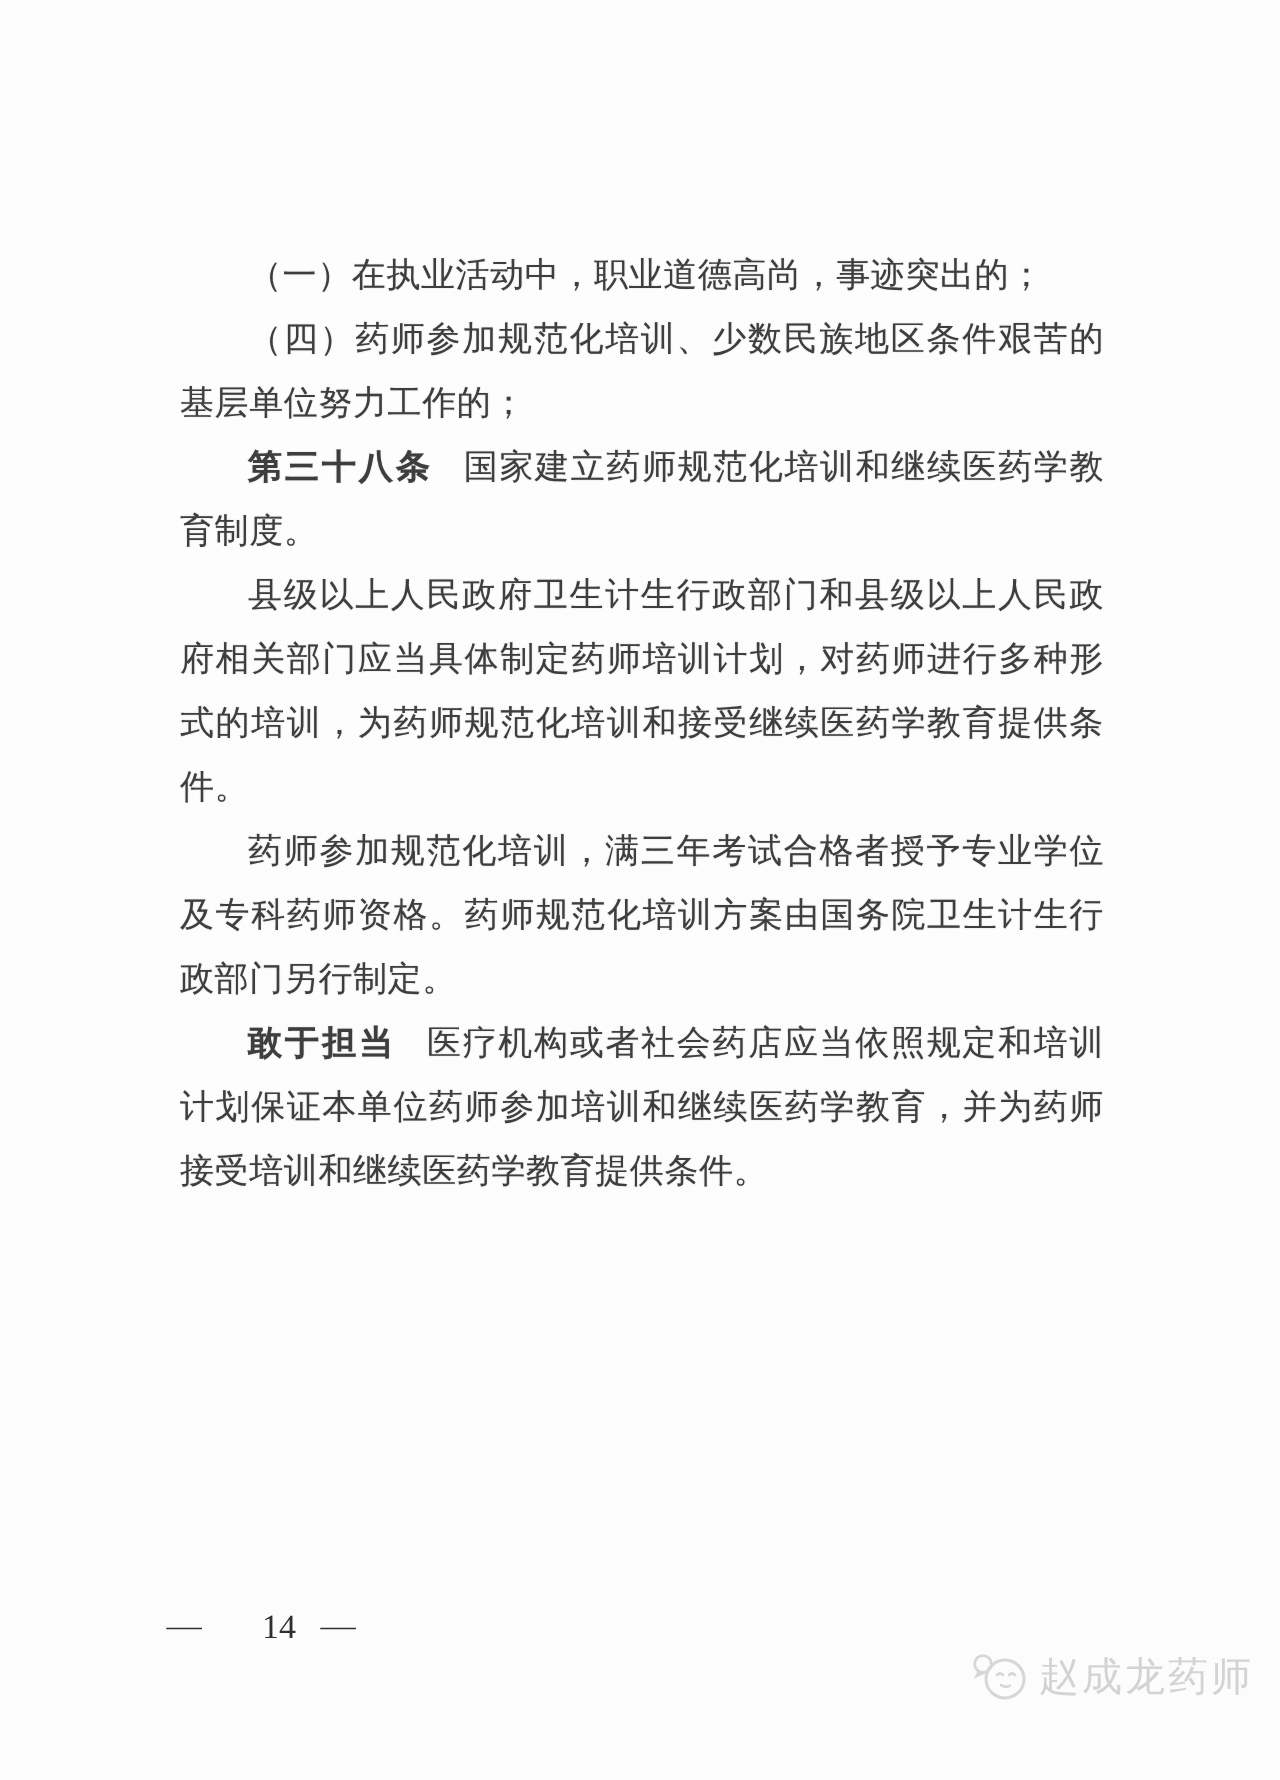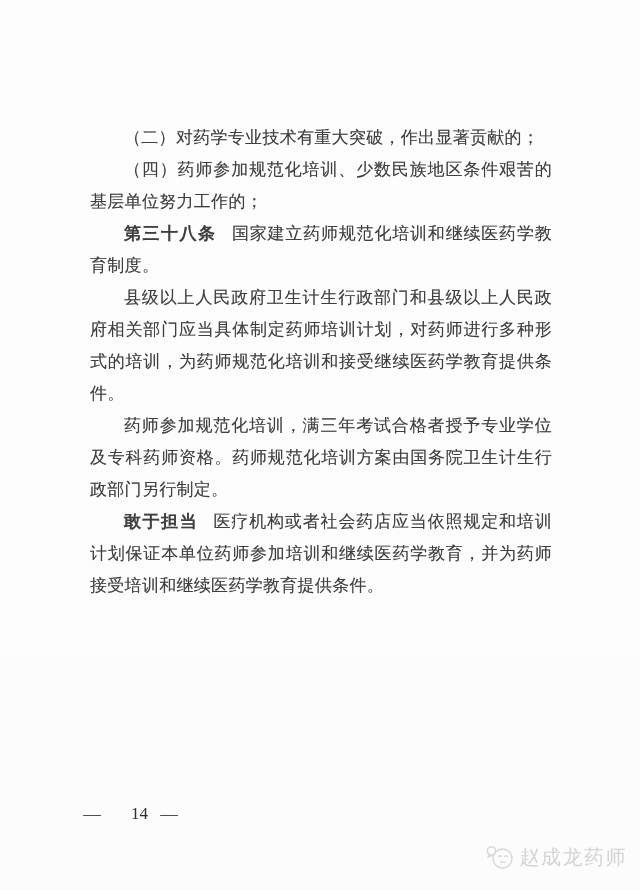--- a/index.html
+++ b/index.html
@@ -55,41 +55,41 @@
   .footer .dash {
     letter-spacing: 0;
     transform: scaleX(1.1);
   }
   .footer .num {
     font-size: 17px;
     margin-left: 18px;
   }
   .watermark {
     position: absolute;
-    top: 843px;
+    top: 824px;
     right: 13px;
     display: flex;
     align-items: center;
     gap: 5px;
     color: #d3d3d3;
     font-size: 20px;
     letter-spacing: 1.5px;
     font-family: "Liberation Sans", "DejaVu Sans", sans-serif;
   }
   .watermark svg {
     display: block;
   }
 </style>
 </head>
 <body>
 
 <div class="page">
 
   <div class="content">
-    <p><span>（二）对药学专业技术有重大突破，作出显著贡献的；</span></p>
+    <p><span>（一）在执业活动中，职业道德高尚，事迹突出的；</span></p>
     <p><span>（四）药师参加规范化培训、少数民族地区条件艰苦的基层单位努力工作的；</span></p>
     <p><span class="term">第三十八条</span><span>国家建立药师规范化培训和继续医药学教育制度。</span></p>
     <p><span>县级以上人民政府卫生计生行政部门和县级以上人民政府相关部门应当具体制定药师培训计划，对药师进行多种形式的培训，为药师规范化培训和接受继续医药学教育提供条件。</span></p>
     <p><span>药师参加规范化培训，满三年考试合格者授予专业学位及专科药师资格。药师规范化培训方案由国务院卫生计生行政部门另行制定。</span></p>
     <p><span class="term">敢于担当</span><span>医疗机构或者社会药店应当依照规定和培训计划保证本单位药师参加培训和继续医药学教育，并为药师接受培训和继续医药学教育提供条件。</span></p>
   </div>
 
   <div class="footer">
     <span class="dash">—</span>
     <span class="num">14</span>

